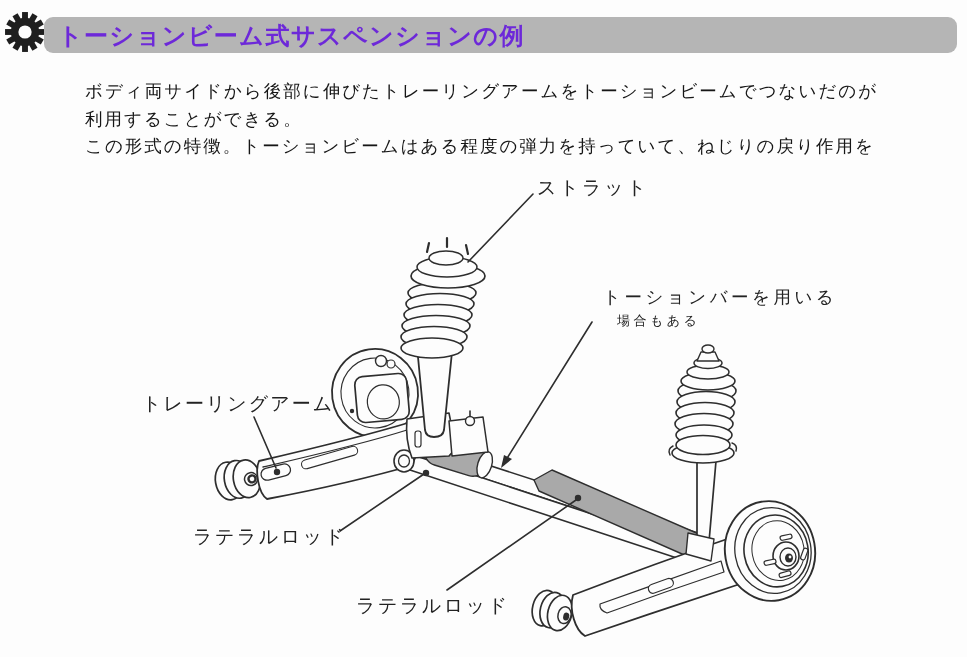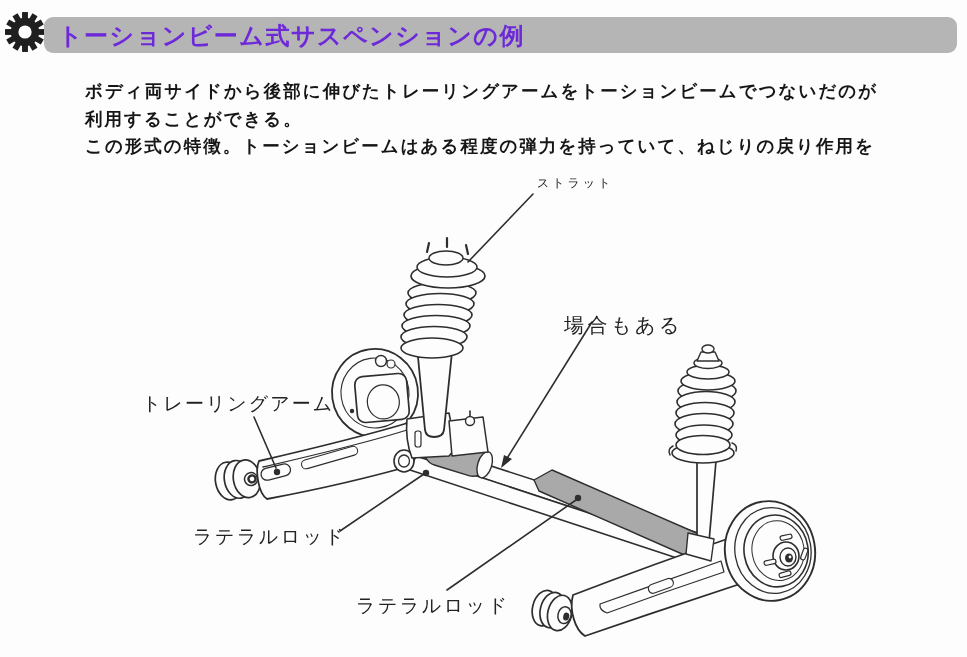--- a/index.html
+++ b/index.html
@@ -17,31 +17,31 @@
     background:#b5b5b5;border-radius:9px;
   }
   .hdr-title{
     position:absolute;left:58px;top:20px;height:32px;line-height:32px;
     font-size:24px;font-weight:bold;letter-spacing:1.5px;color:#6d28d9;
     white-space:nowrap;
   }
   
   .intro{
     position:absolute;left:85px;top:78px;width:830px;
-    font-size:17.5px;font-weight:700;letter-spacing:2px;line-height:27.5px;
+    font-size:17.5px;font-weight:400;letter-spacing:2px;line-height:27.5px;
     color:#161616;white-space:nowrap;
   }
   
   .diagram-svg{position:absolute;left:0;top:0;width:967px;height:657px;}
   .dlabel{
     position:absolute;color:#222;white-space:nowrap;font-weight:500;
   }
-  .lbl-strut{left:537px;top:175px;font-size:12px;letter-spacing:3px;}
+  .lbl-strut{left:537px;top:175px;font-size:19px;letter-spacing:3px;}
   .lbl-tb1{left:603px;top:285px;font-size:17.5px;letter-spacing:3.5px;}
-  .lbl-tb2{left:564px;top:312px;font-size:20px;letter-spacing:3.5px;}
+  .lbl-tb2{left:617px;top:312px;font-size:13px;letter-spacing:3.5px;}
   .lbl-trail{left:142px;top:391px;font-size:19px;letter-spacing:2px;}
   .lbl-lat{left:193px;top:524px;font-size:19px;letter-spacing:2.5px;}
   .lbl-beam{left:356px;top:593px;font-size:19px;letter-spacing:2.5px;}
 </style>
 </head>
 <body>
 
 <div class="page">
 
   <svg class="hdr-gear" viewBox="0 0 40 40">
@@ -223,18 +223,19 @@
     </g>
     <g fill="#2e2e2e" stroke="none">
       <polygon points="501,468 512,459 504,455"></polygon>
       <circle cx="277" cy="472" r="3.2"></circle>
       <circle cx="426" cy="473" r="3.2"></circle>
       <circle cx="578" cy="498" r="3.2"></circle>
     </g>
   </svg>
 
   <div class="dlabel lbl-strut">ストラット</div>
+  <div class="dlabel lbl-tb1">トーションバーを用いる</div>
   <div class="dlabel lbl-tb2">場合もある</div>
   <div class="dlabel lbl-lat">ラテラルロッド</div>
   <div class="dlabel lbl-trail">トレーリングアーム</div>
   <div class="dlabel lbl-beam">ラテラルロッド</div>
 
 </div>
 
 </body></html>

